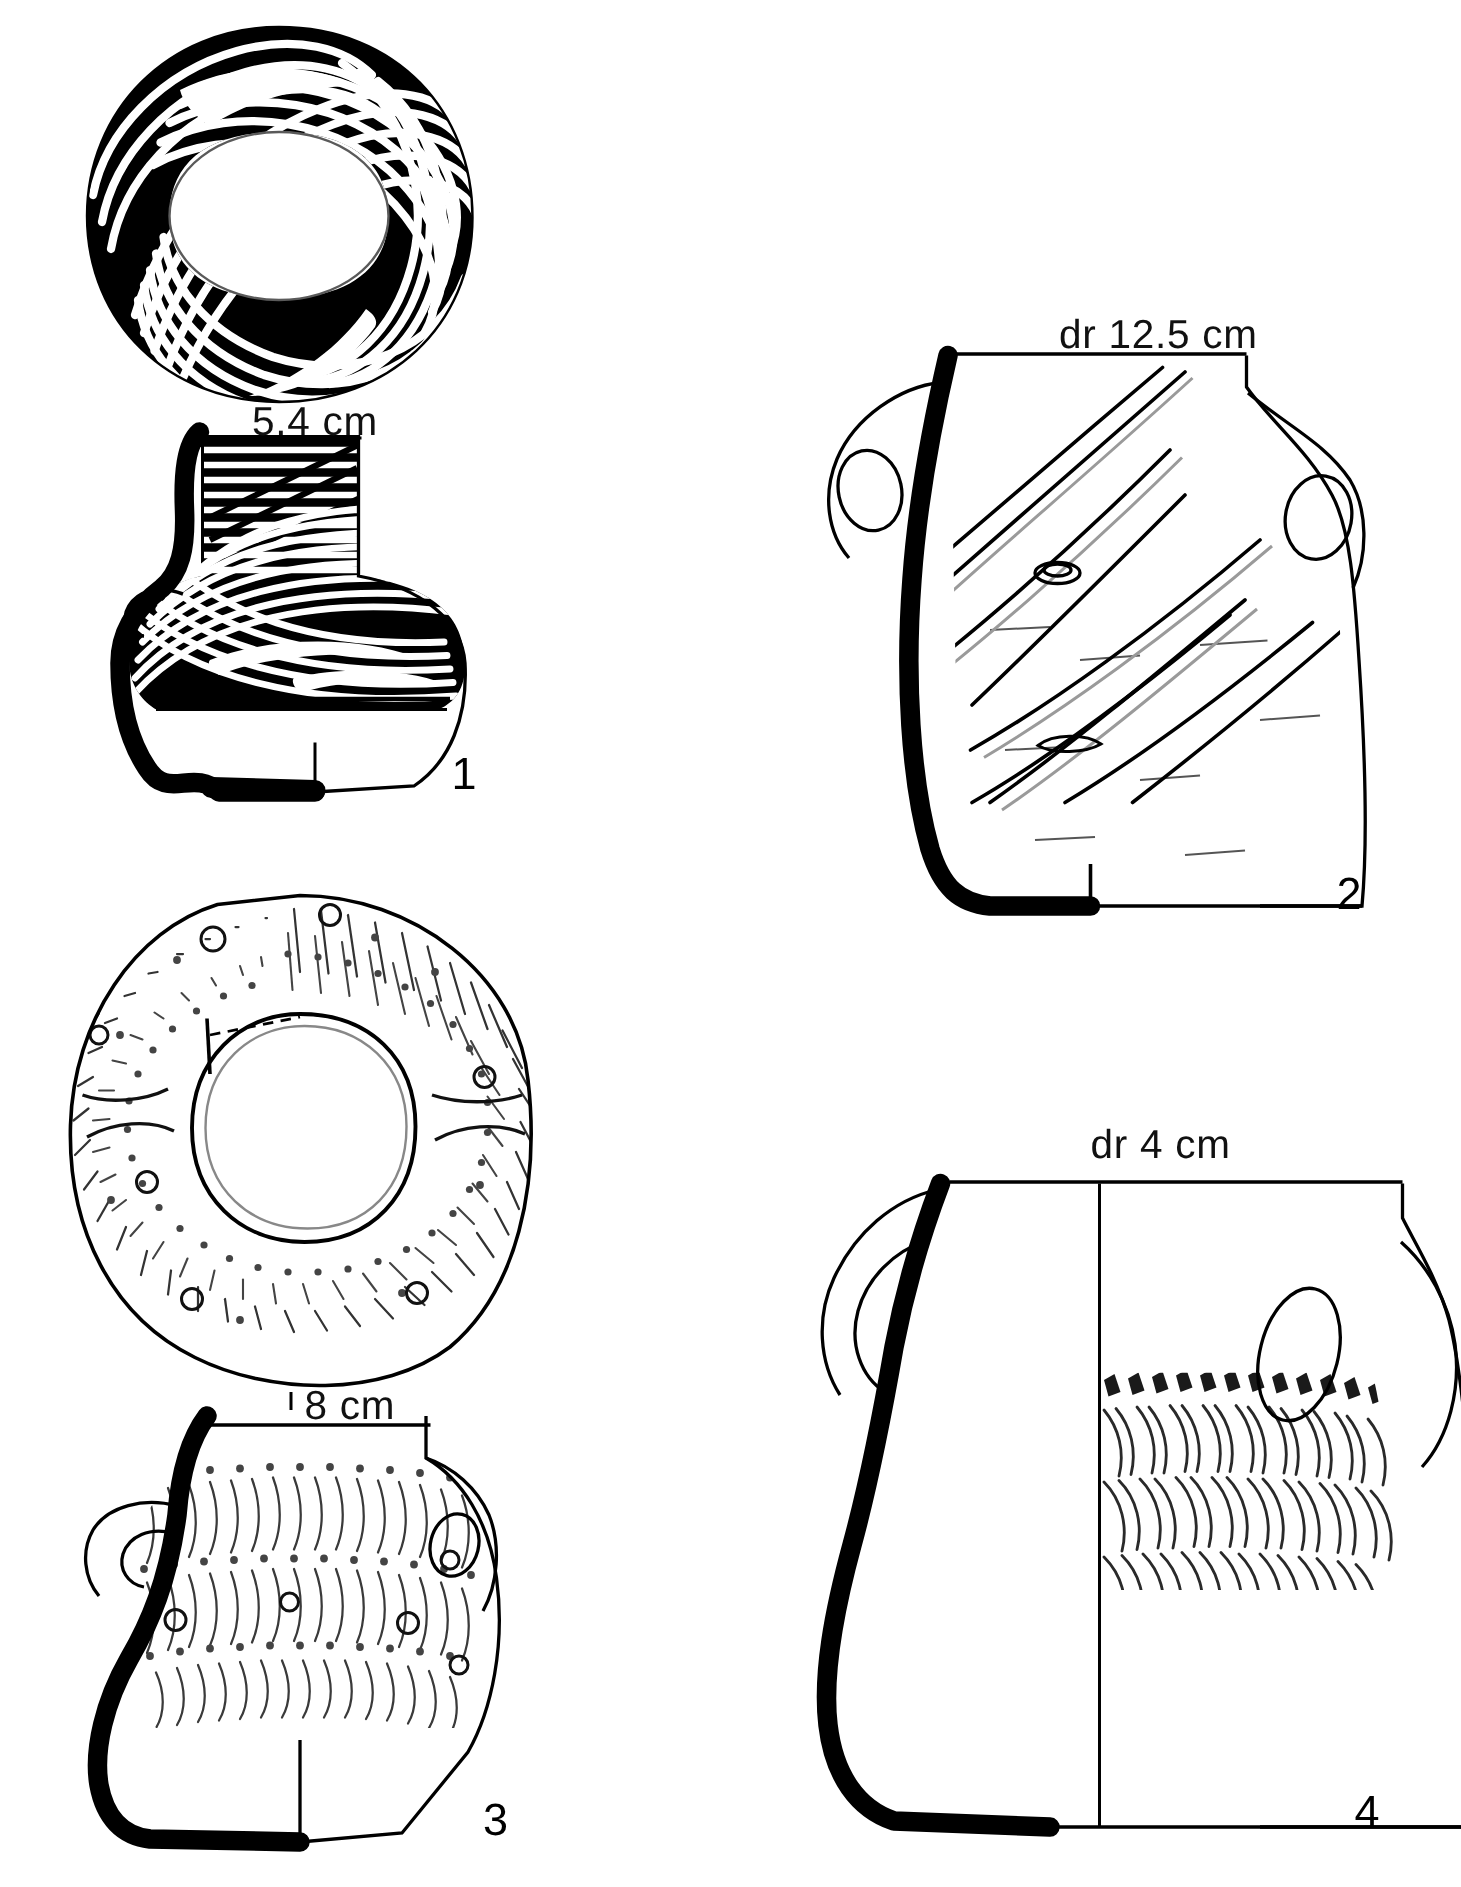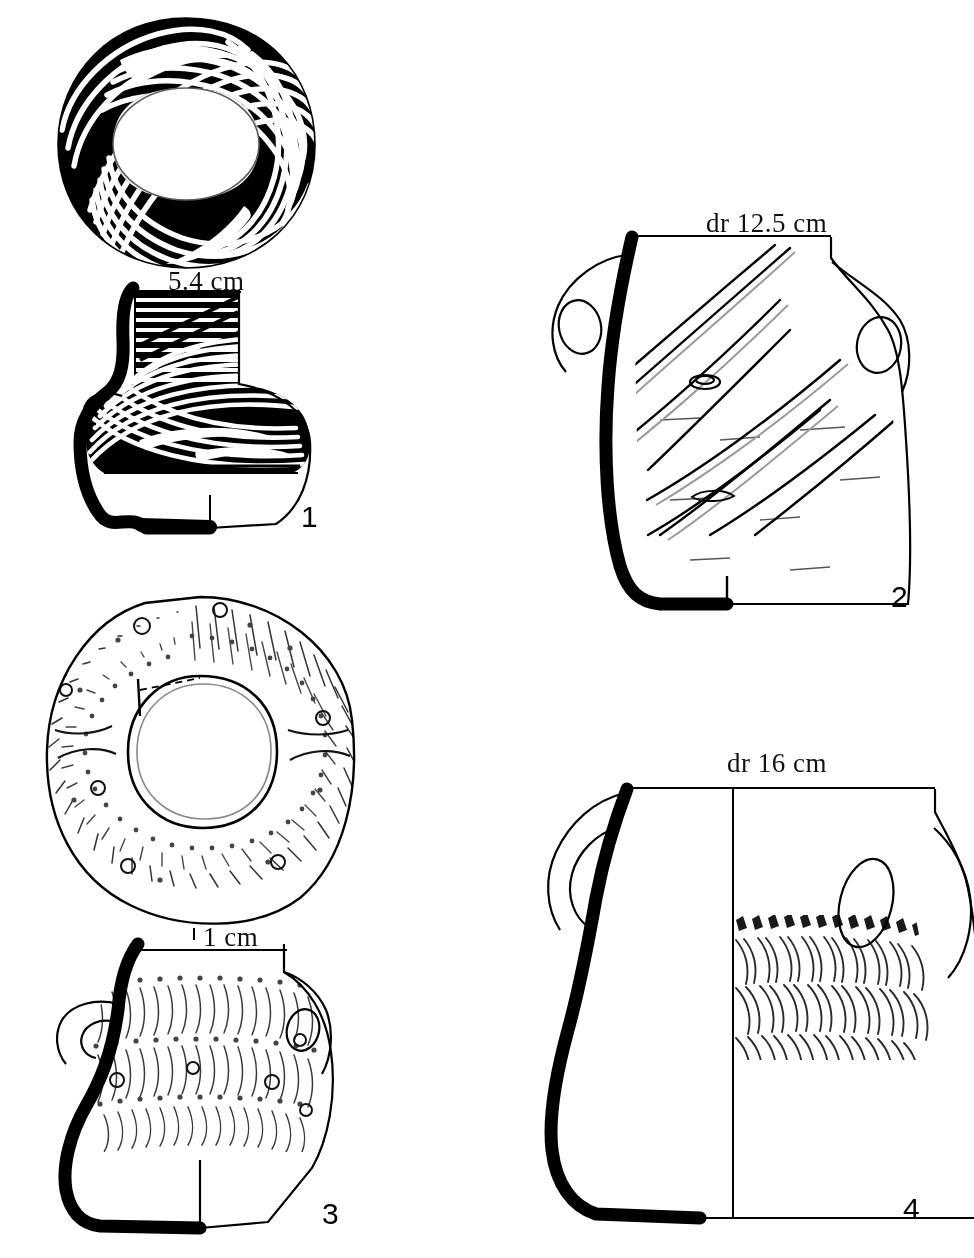--- a/index.html
+++ b/index.html
@@ -17,21 +17,21 @@
     color: #000000;
   }
   #plate {
     position: absolute;
     left: 0; top: 0;
     width: 974px;
     height: 1258px;
   }
   .meas-label {
     position: absolute;
-    font-family: Liberation Serif, serif;
+    font-family: Liberation Sans, sans-serif;
     font-size: 27px;
     letter-spacing: 0.5px;
     color: #111111;
     white-space: nowrap;
   }
   .fig-num {
     position: absolute;
     font-family: "Liberation Sans", sans-serif;
     font-size: 30px;
     color: #000000;
@@ -601,19 +601,19 @@
 
     <path d="M935 789 L935 812 C944 830 958 852 966 880 C974 912 978 960 982 1010
              C986 1070 988 1160 986 1218 L840 1218" fill="none" stroke="#000000" stroke-width="2.2"></path>
     <path d="M700 1218 L986 1218" fill="none" stroke="#000000" stroke-width="2.2"></path>
     <line x1="733" y1="789" x2="733" y2="1218" stroke="#000000" stroke-width="2"></line>
   </g>
 </svg>
 
 <div class="meas-label" id="lbl-1">5.4 cm</div>
 <div class="meas-label" id="lbl-2">dr  12.5 cm</div>
-<div class="meas-label" id="lbl-3">1 cm</div>
-<div class="meas-label" id="lbl-4">dr  16 cm</div>
+<div class="meas-label" id="lbl-3">8 cm</div>
+<div class="meas-label" id="lbl-4">dr  4 cm</div>
 
 <div class="fig-num" id="num-1">1</div>
 <div class="fig-num" id="num-2">2</div>
 <div class="fig-num" id="num-3">3</div>
 <div class="fig-num" id="num-4">4</div>
 
 </body></html>

